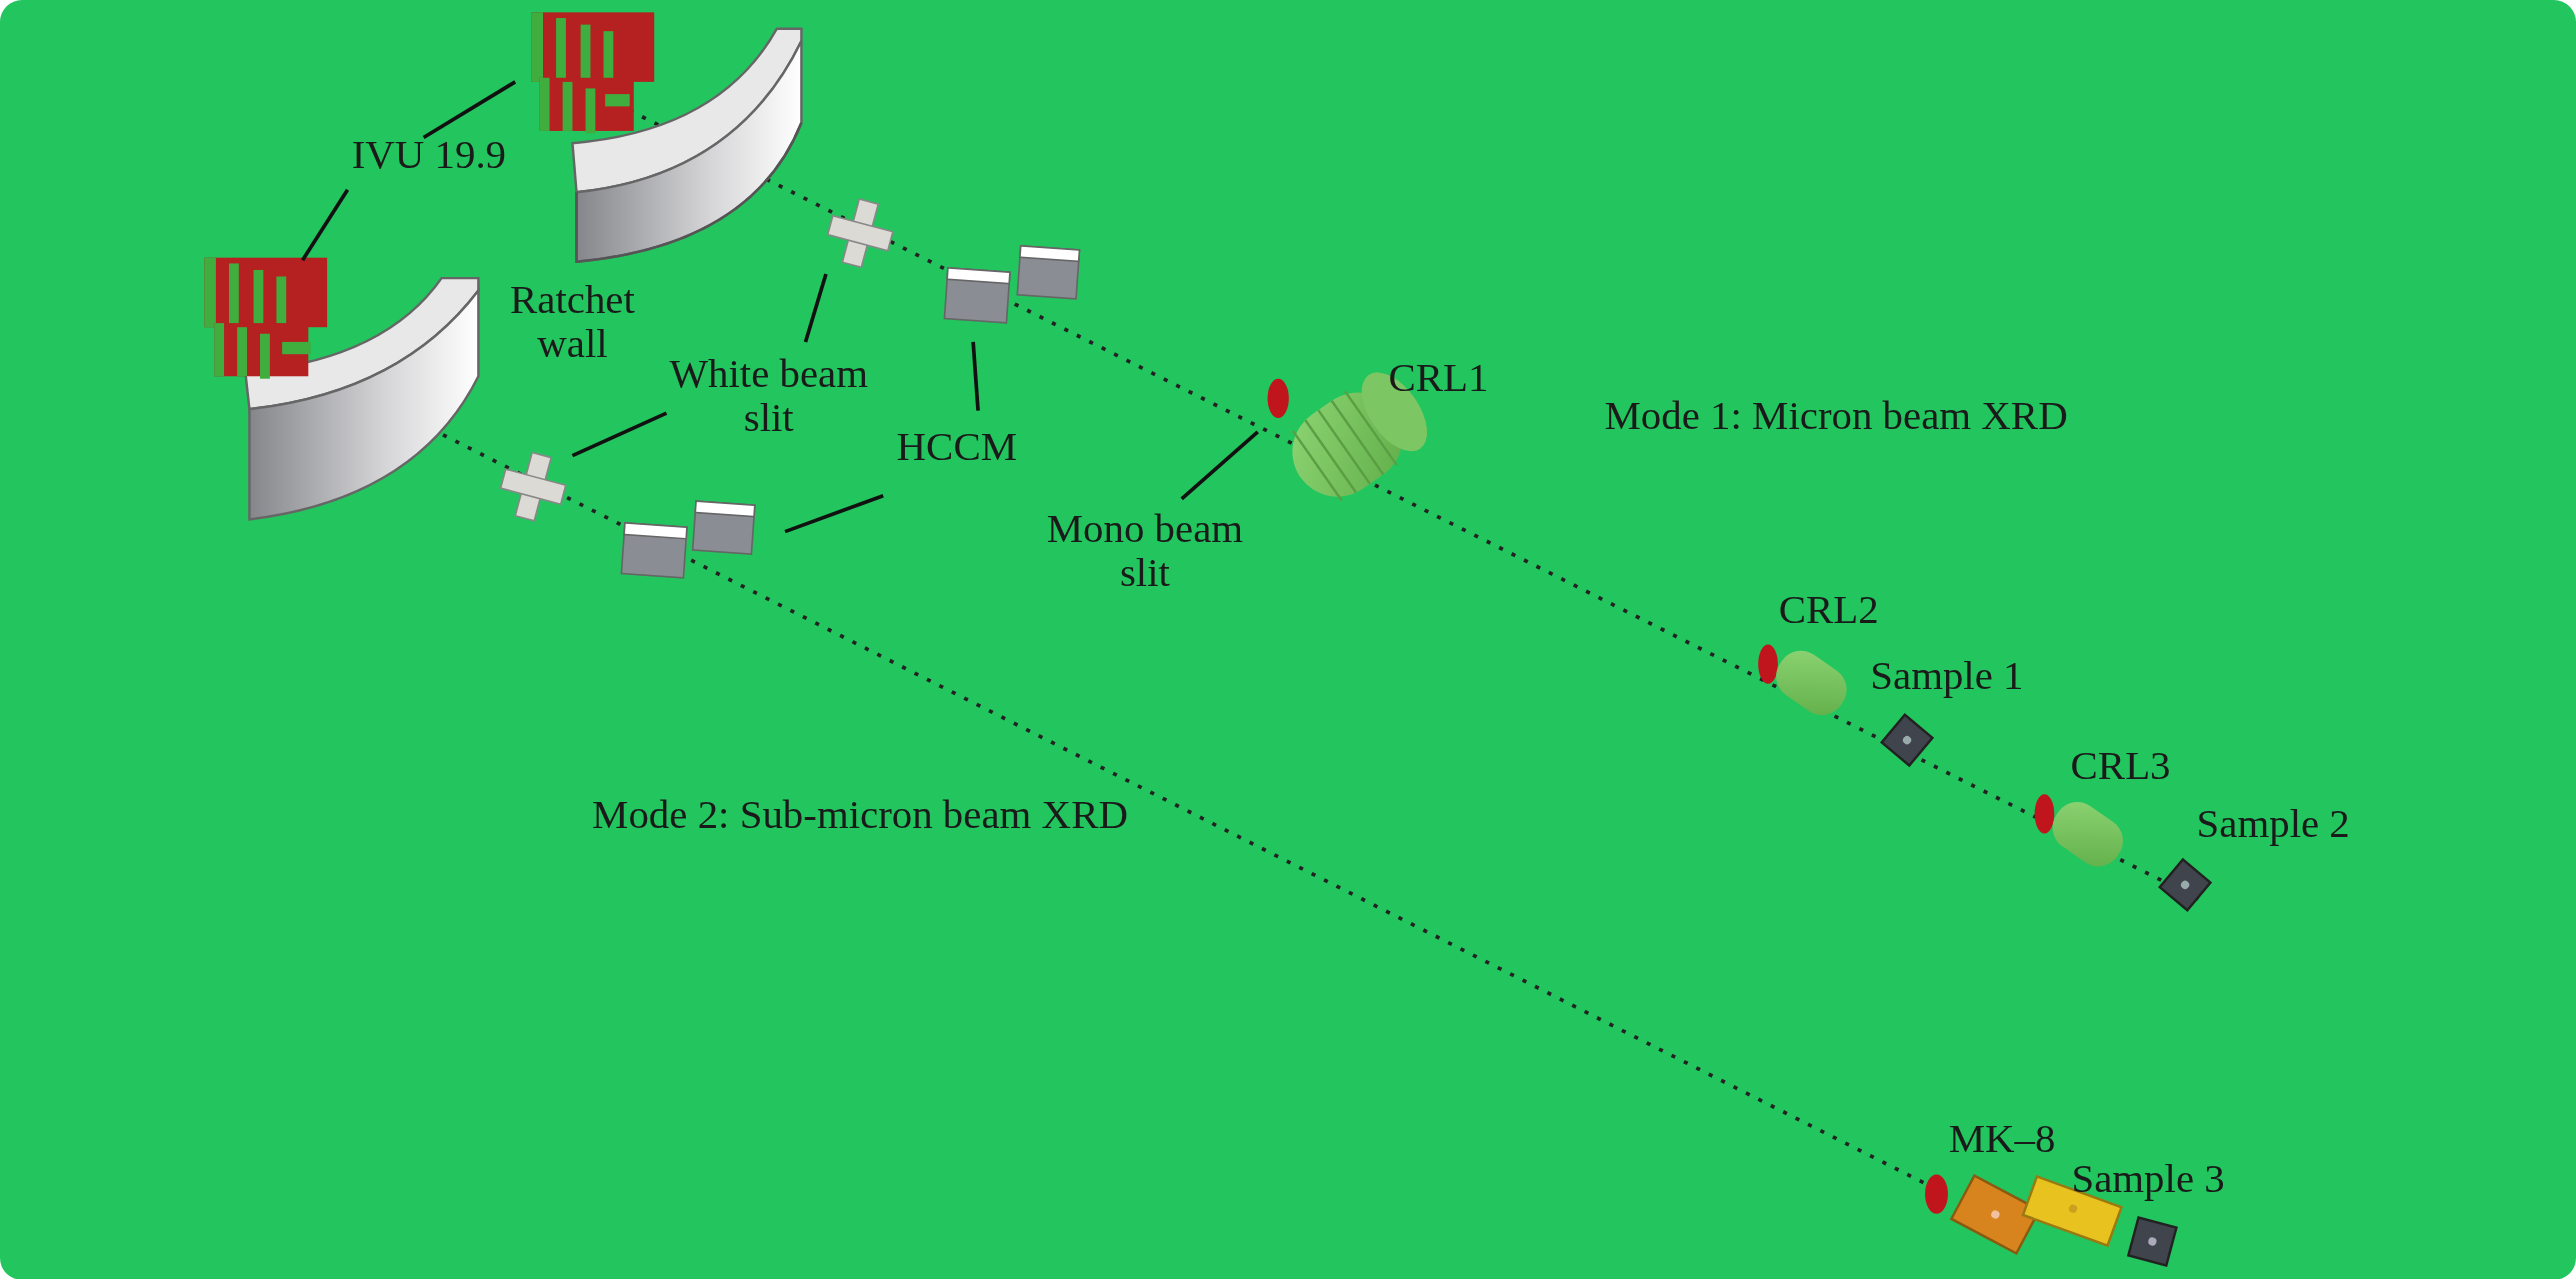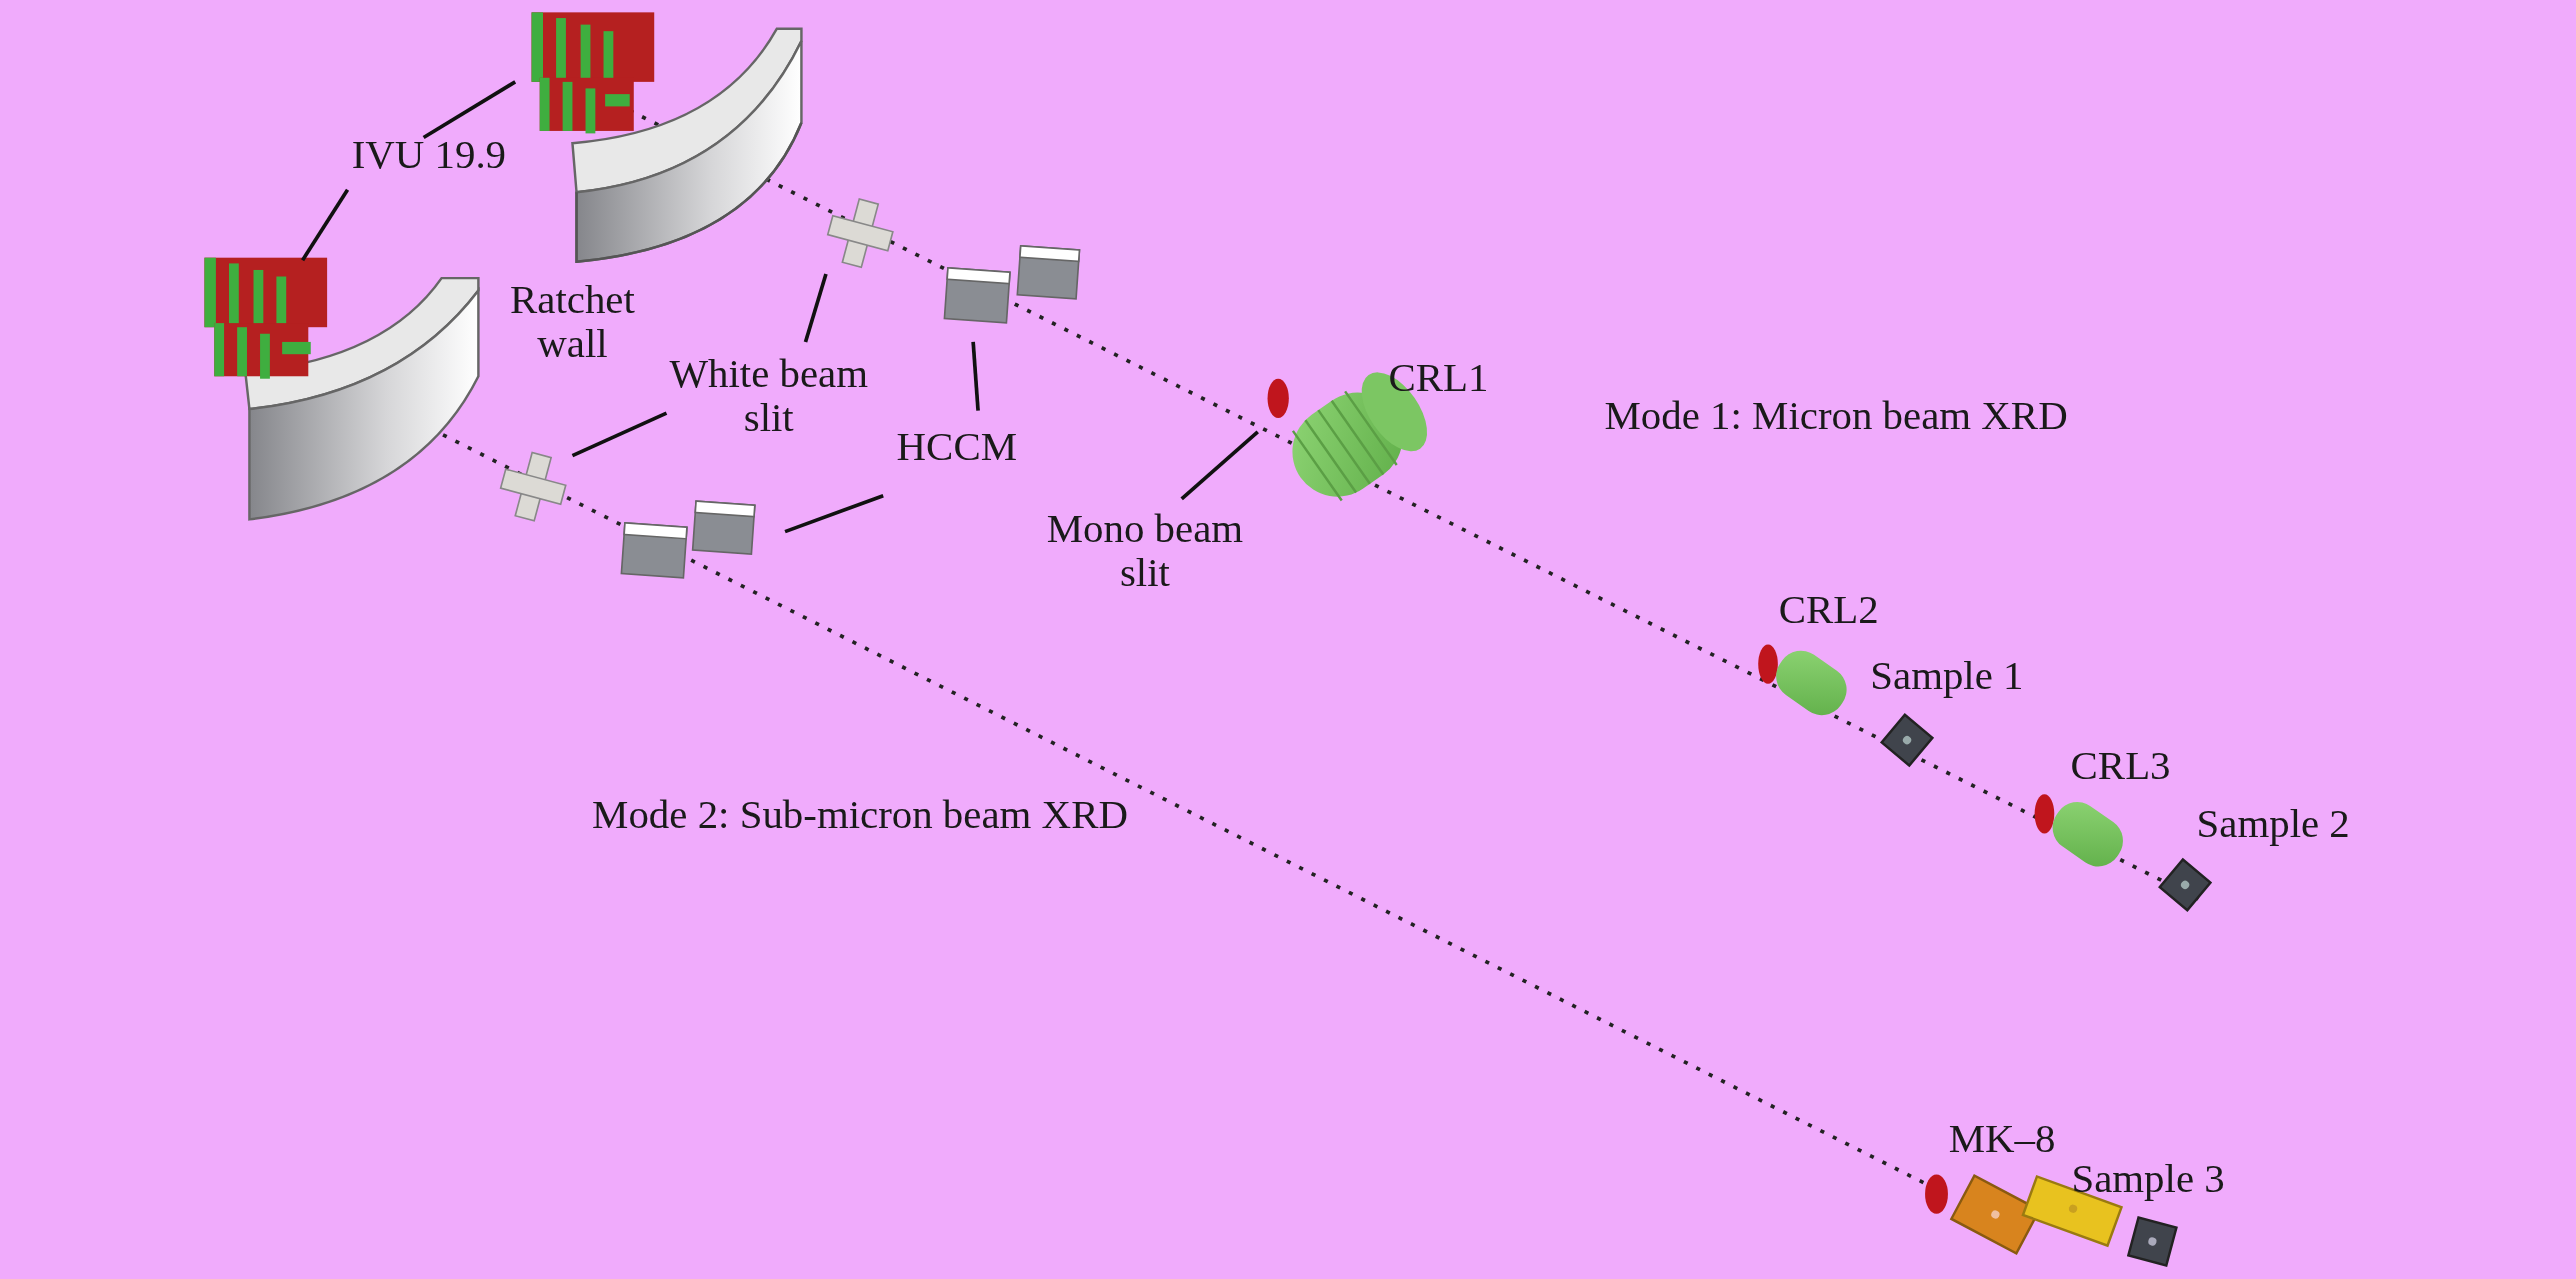--- a/index.html
+++ b/index.html
@@ -1,16 +1,16 @@
 <!DOCTYPE html>
 <html style="font-size:13px"><head>
 <meta charset="utf-8">
 <style>
   html,body{margin:0;padding:0;background:#fff;}
-  #stage{width:2576px;height:1280px;position:relative;overflow:hidden;background:#f0abfc;}
+  #stage{width:2576px;height:1280px;position:relative;overflow:hidden;background:#22c55e;border-radius:22px;}
   svg{position:absolute;left:0;top:0;}
   .lbl{font-family:"Liberation Serif","DejaVu Serif",serif;font-size:50px;fill:#1a1a1a;}
   .leader{stroke:#111;stroke-width:4.5;fill:none;}
   .beam{stroke:#222;stroke-width:4.5;stroke-dasharray:5 12;fill:none;}
 </style>
 </head>
 <body>
 
 <div id="stage">
 <svg width="2576" height="1280" viewBox="0 0 3150 1565" xmlns="http://www.w3.org/2000/svg">

